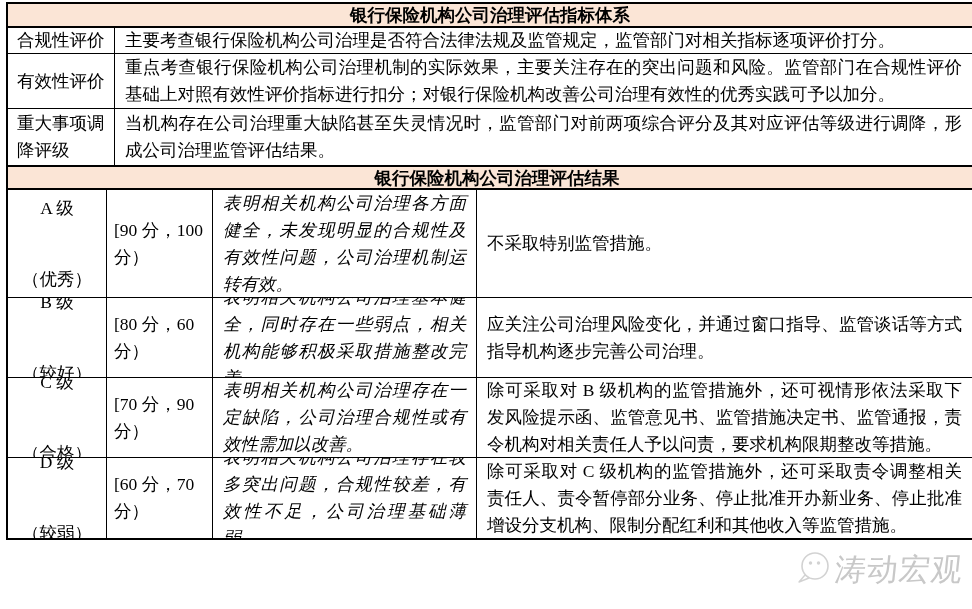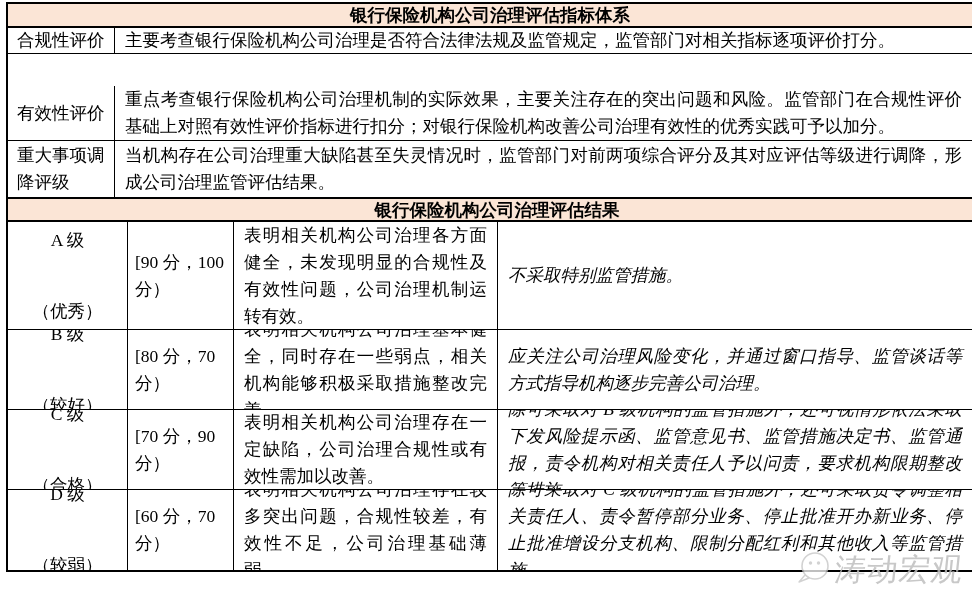--- a/index.html
+++ b/index.html
@@ -36,26 +36,26 @@
     line-height: 27px;
     display: flex;
     flex-direction: column;
     justify-content: center;
     border-right: 1px solid #000;
     overflow: hidden;
   }
   .cell:last-child { border-right: none; }
   .c-label   { width: 107px; padding: 0 9px; }
   .c-content { flex: 1; text-align: justify; padding: 1px 10px; }
-  .c-grade   { width: 120px; text-align: center; padding: 0 6px; gap: 44px; }
+  .c-grade   { width: 99px; text-align: center; padding: 0 6px; gap: 44px; }
   .c-score   { width: 106px; text-align: left; padding: 4px 7px; }
-  .c-desc    { width: 264px; text-align: justify; padding: 1px 10px; }
-  .c-meas    { flex: 1; text-align: justify; padding: 8px 10px; align-self: stretch; font-style: italic; }
+  .c-desc    { width: 264px; text-align: justify; padding: 1px 10px; font-style: italic; }
+  .c-meas    { flex: 1; text-align: justify; padding: 8px 10px; align-self: stretch; }
   .h26  { height: 26px; }
-  .h55  { height: 55px; margin-top: 32px; }
+  .h55  { height: 55px; }
   .h57  { height: 57px; }
   .h108 { height: 108px; }
   .h80  { height: 80px; }
   .h69  { height: 69px; }
   .watermark {
     position: absolute;
     left: 791px; top: 548px;
     display: flex;
     align-items: center;
     pointer-events: none;
@@ -103,21 +103,21 @@
     <div class="cell c-score">[90 分，100 分）</div>
     <div class="cell c-desc">表明相关机构公司治理各方面健全，未发现明显的合规性及有效性问题，公司治理机制运转有效。</div>
     <div class="cell c-meas">不采取特别监管措施。</div>
   </div>
 
   <div class="row h80">
     <div class="cell c-grade">
       <div>B 级</div>
       <div>（较好）</div>
     </div>
-    <div class="cell c-score">[80 分，70 分）</div>
+    <div class="cell c-score">[80 分，60 分）</div>
     <div class="cell c-desc">表明相关机构公司治理基本健全，同时存在一些弱点，相关机构能够积极采取措施整改完善。</div>
     <div class="cell c-meas">应关注公司治理风险变化，并通过窗口指导、监管谈话等方式指导机构逐步完善公司治理。</div>
   </div>
 
   <div class="row h80">
     <div class="cell c-grade">
       <div>C 级</div>
       <div>（合格）</div>
     </div>
     <div class="cell c-score">[70 分，90 分）</div>

